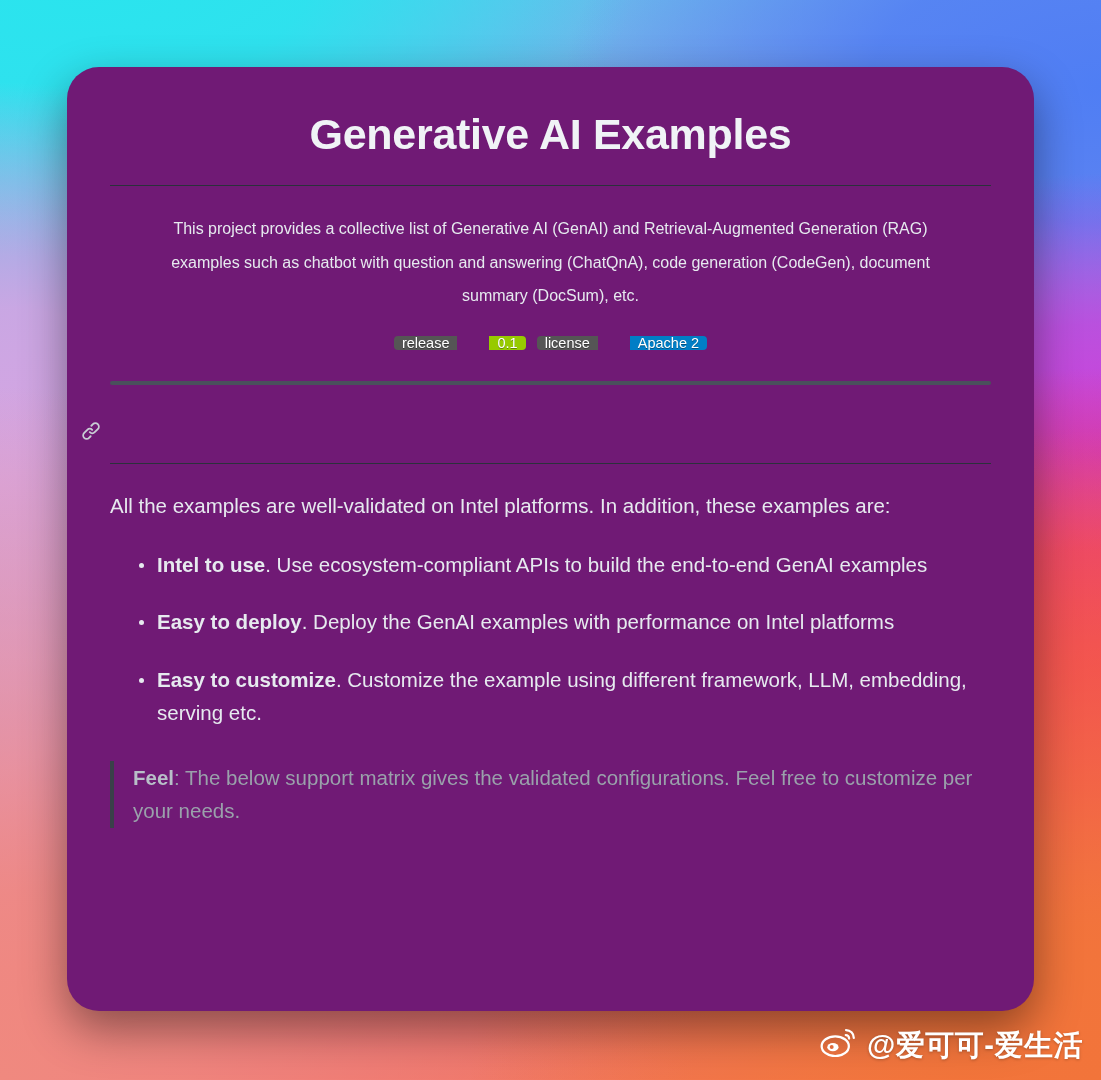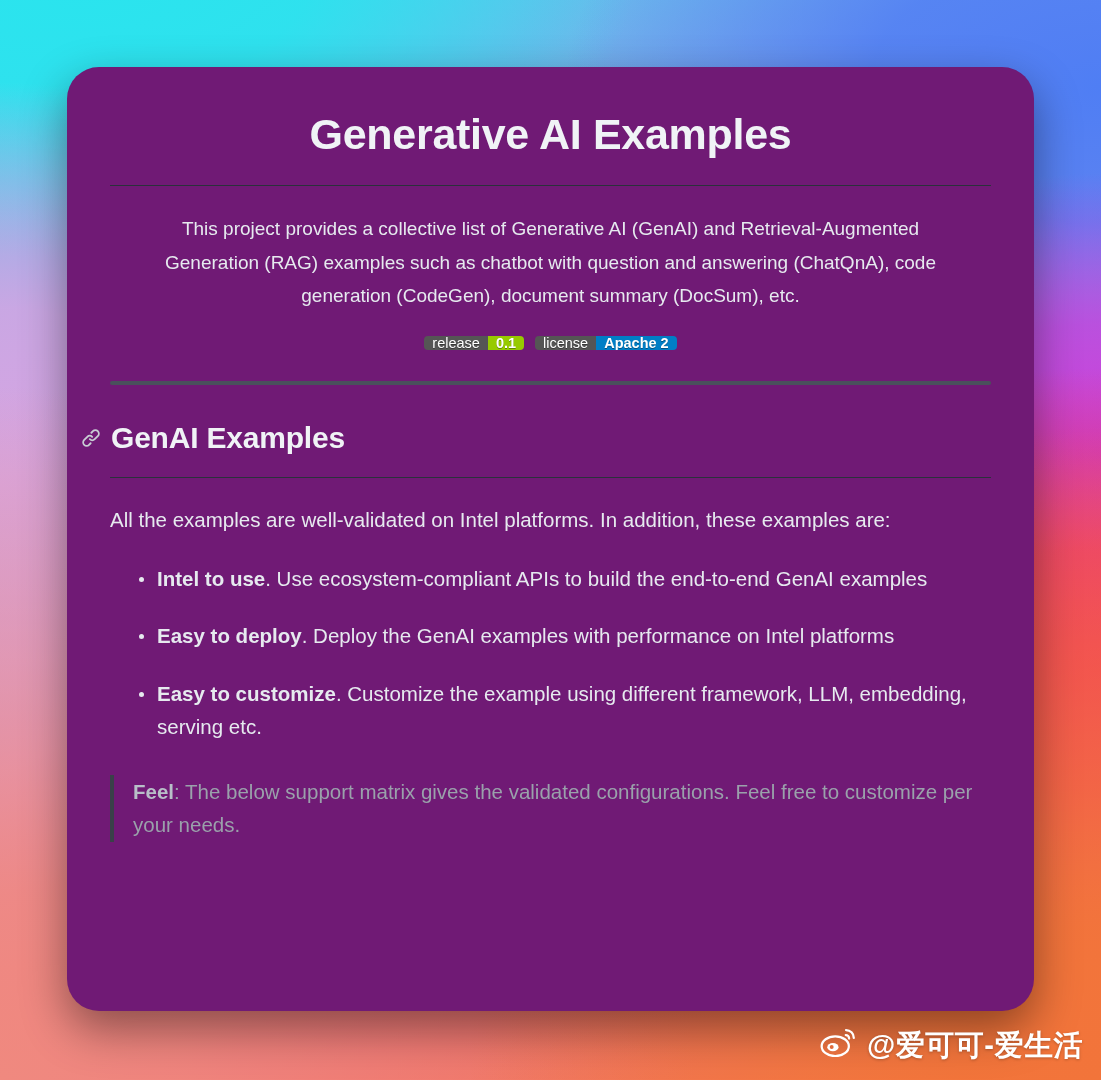--- a/index.html
+++ b/index.html
@@ -57,49 +57,50 @@
 
   .rule-thin {
     height: 1px;
     background: #2b313b;
     margin-top: 26px;
   }
 
   .intro {
     text-align: center;
     color: #e6eaef;
-    font-size: 19px;
+    font-size: 16px;
     line-height: 33.5px;
     margin-top: 26px;
     padding: 0 32px;
   }
 
   
   .badges {
     display: flex;
     justify-content: center;
     gap: 11px;
     margin-top: 23px;
   }
   .badge {
     display: flex;
     height: 14px;
     border-radius: 4px;
     overflow: hidden;
     font-size: 14.5px;
+    gap: 32px;
   }
   .badge span {
     display: flex;
     align-items: center;
     padding: 0 8px;
     color: #ffffff;
     text-shadow: 0 1px 0 rgba(0,0,0,0.35);
   }
   .badge .bkey { background: #555555; }
-  .badge .bval { font-weight: bold; }
+  .badge .bval { font-weight: normal; }
 
   
   .rule-thick {
     height: 4px;
     background: #4a505c;
     border-radius: 2px;
     margin-top: 31px;
   }
 
   
@@ -218,21 +219,20 @@
   </div>
 
   <div class="rule-thick"></div>
 
   <div class="section-head">
     <a class="link-icon" title="anchor">
       <svg width="20" height="20" viewBox="0 0 16 16" fill="currentColor" aria-hidden="true">
         <path d="M7.775 3.275a.75.75 0 0 0 1.06 1.06l1.25-1.25a2 2 0 1 1 2.83 2.83l-2.5 2.5a2 2 0 0 1-2.83 0 .75.75 0 0 0-1.06 1.06 3.5 3.5 0 0 0 4.95 0l2.5-2.5a3.5 3.5 0 0 0-4.95-4.95l-1.25 1.25Zm-4.69 9.64a2 2 0 0 1 0-2.83l2.5-2.5a2 2 0 0 1 2.83 0 .75.75 0 0 0 1.06-1.06 3.5 3.5 0 0 0-4.95 0l-2.5 2.5a3.5 3.5 0 0 0 4.95 4.95l1.25-1.25a.75.75 0 0 0-1.06-1.06l-1.25 1.25a2 2 0 0 1-2.83 0Z"></path>
       </svg>
     </a>
-    <h2 class="section-title">GenAI Examples</h2>
   </div>
 
   <div class="rule-thin-2"></div>
 
   <p class="body-para">All the examples are well-validated on Intel platforms. In addition, these examples are:</p>
 
   <ul class="bullets">
     <li><b>Intel to use</b><span>. Use ecosystem-compliant APIs to build the end-to-end GenAI examples</span></li>
     <li><b>Easy to deploy</b><span>. Deploy the GenAI examples with performance on Intel platforms</span></li>
     <li><b>Easy to customize</b><span>. Customize the example using different framework, LLM, embedding, serving etc.</span></li>

